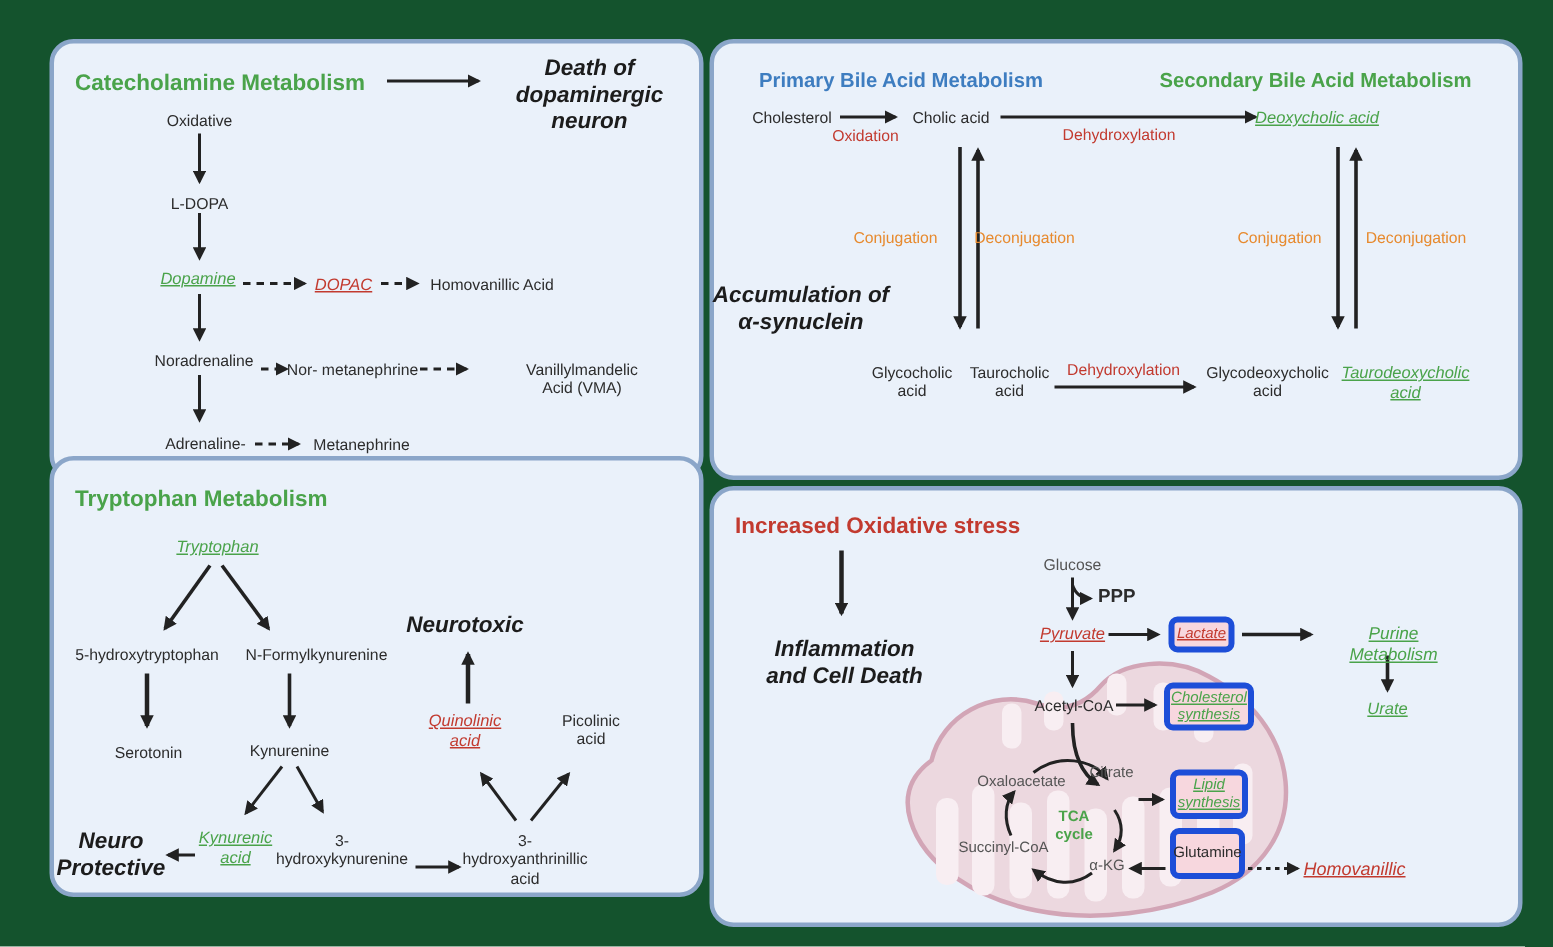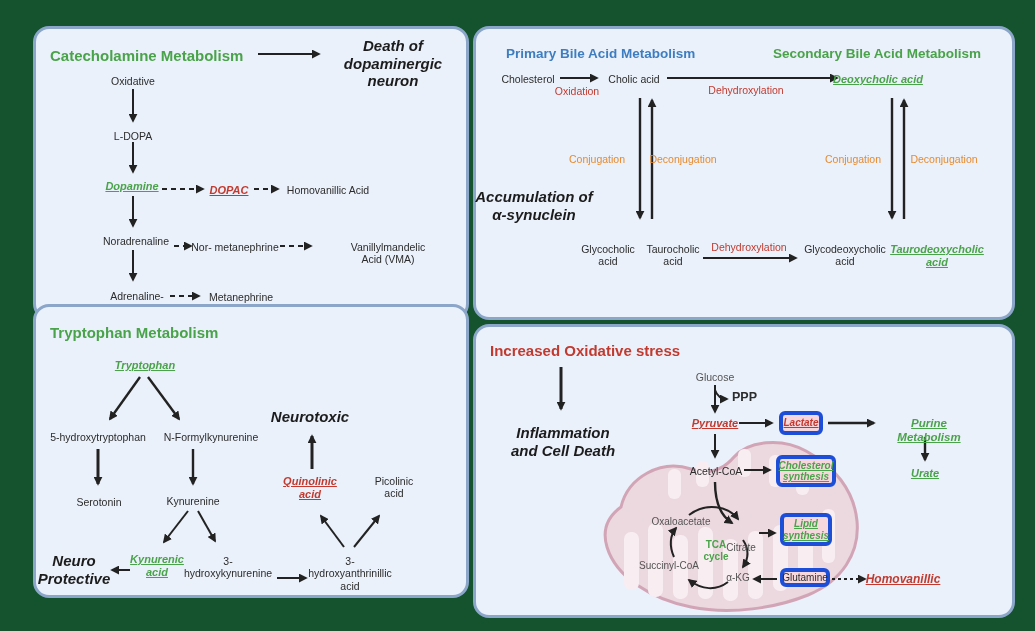--- a/index.html
+++ b/index.html
@@ -3,21 +3,21 @@
 <meta charset="utf-8">
 <style>
   html,body{margin:0;padding:0;background:#ffffff;}
   .canvas{position:relative;width:1035px;height:631px;background:#14532d;overflow:hidden;
           font-family:"Liberation Sans",sans-serif;}
   .panel{position:absolute;background:#eaf1fa;border:3px solid #8ba6c9;border-radius:16px;box-sizing:border-box;}
   .overlay{position:absolute;left:0;top:0;}
   .n{position:absolute;transform:translateX(-50%);text-align:center;font-size:10.5px;line-height:1.18;
      color:#2c2c2c;white-space:pre-line;}
   .lft{transform:none;text-align:left;}
-  .em{font-style:italic;font-weight:bold;text-decoration:underline;}
+  .em{font-style:italic;font-weight:normal;text-decoration:underline;}
   .big{font-size:15px;font-weight:bold;font-style:italic;color:#1c1c1c;}
   .lbl{font-weight:normal;}
   .sm{font-size:10px;}
   .green{color:#4aa34a;}
   .red{color:#c23a2f;}
   .blue{color:#3e7dc0;}
   .orange{color:#e78a2e;}
   .gray{color:#545454;}
   .title{position:absolute;font-weight:bold;font-size:15px;white-space:nowrap;}
   .box{position:absolute;background:#f7d7de;border:4px solid #1d4ed8;border-radius:6px;
@@ -189,28 +189,28 @@
       <span class="em red sm">Lactate</span>
     </div>
     <div class="n em green" style="left:453px;top:90px;font-size:11.5px">Purine Metabolism</div>
     <div class="n em green" style="left:449px;top:140px;font-size:11px">Urate</div>
     <div class="n" style="left:240px;top:138px">Acetyl-CoA</div>
     <div class="box" style="left:300px;top:128px;width:60px;height:32px">
       <span class="em green sm">Cholesterol
 synthesis</span>
     </div>
     <div class="n gray sm" style="left:205px;top:189px">Oxaloacetate</div>
-    <div class="n gray sm" style="left:265px;top:215px">Citrate</div>
+    <div class="n gray sm" style="left:265px;top:183px">Citrate</div>
     <div class="n green sm" style="left:240px;top:212px;font-weight:bold">TCA
 cycle</div>
     <div class="n gray sm" style="left:193px;top:233px">Succinyl-CoA</div>
     <div class="n gray sm" style="left:262px;top:245px">α-KG</div>
     <div class="box" style="left:304px;top:186px;width:52px;height:33px">
       <span class="em green sm">Lipid
 synthesis</span>
     </div>
-    <div class="box" style="left:304px;top:241px;width:50px;height:19px">
+    <div class="box" style="left:304px;top:225px;width:50px;height:34px">
       <span class="sm" style="color:#2c2c2c">Glutamine</span>
     </div>
     <div class="n em red" style="left:427px;top:245px;font-size:12px">Homovanillic</div>
   </div>
 
 </div>
 
 </body></html>

